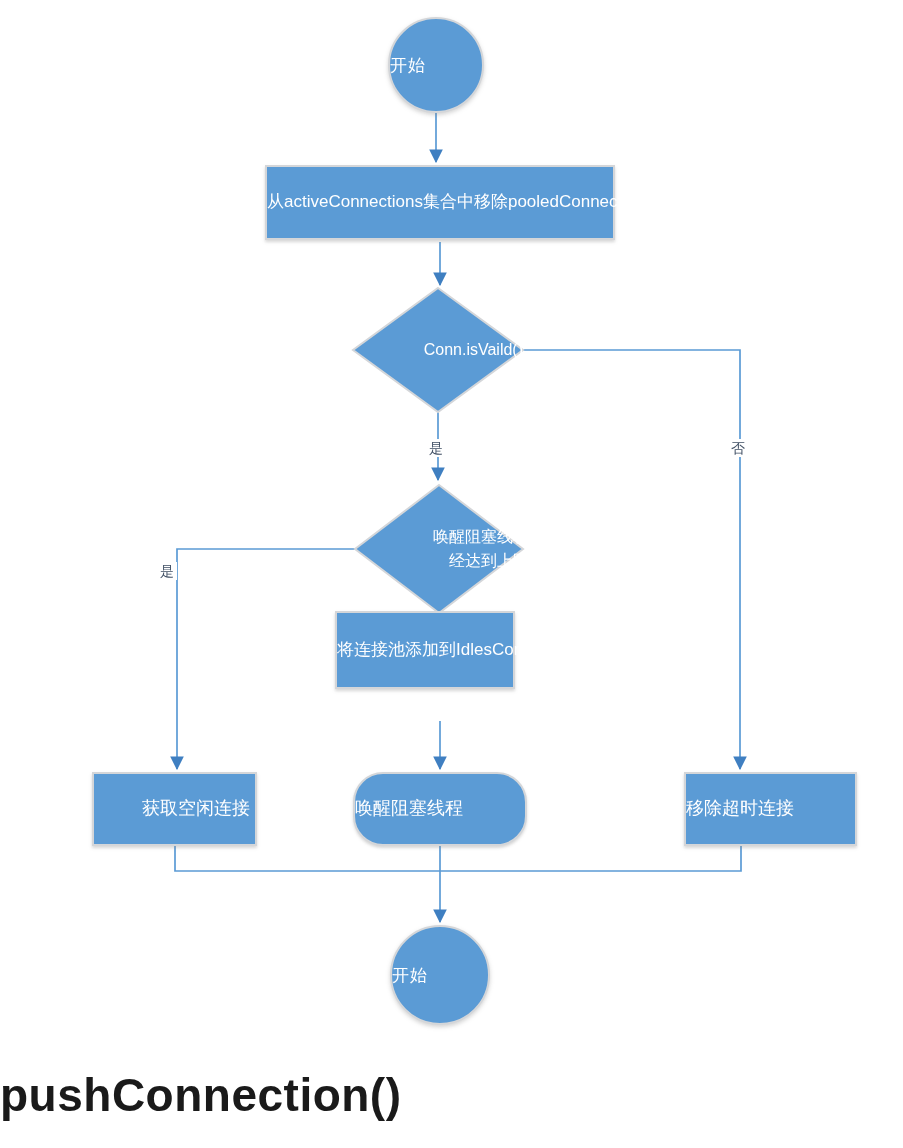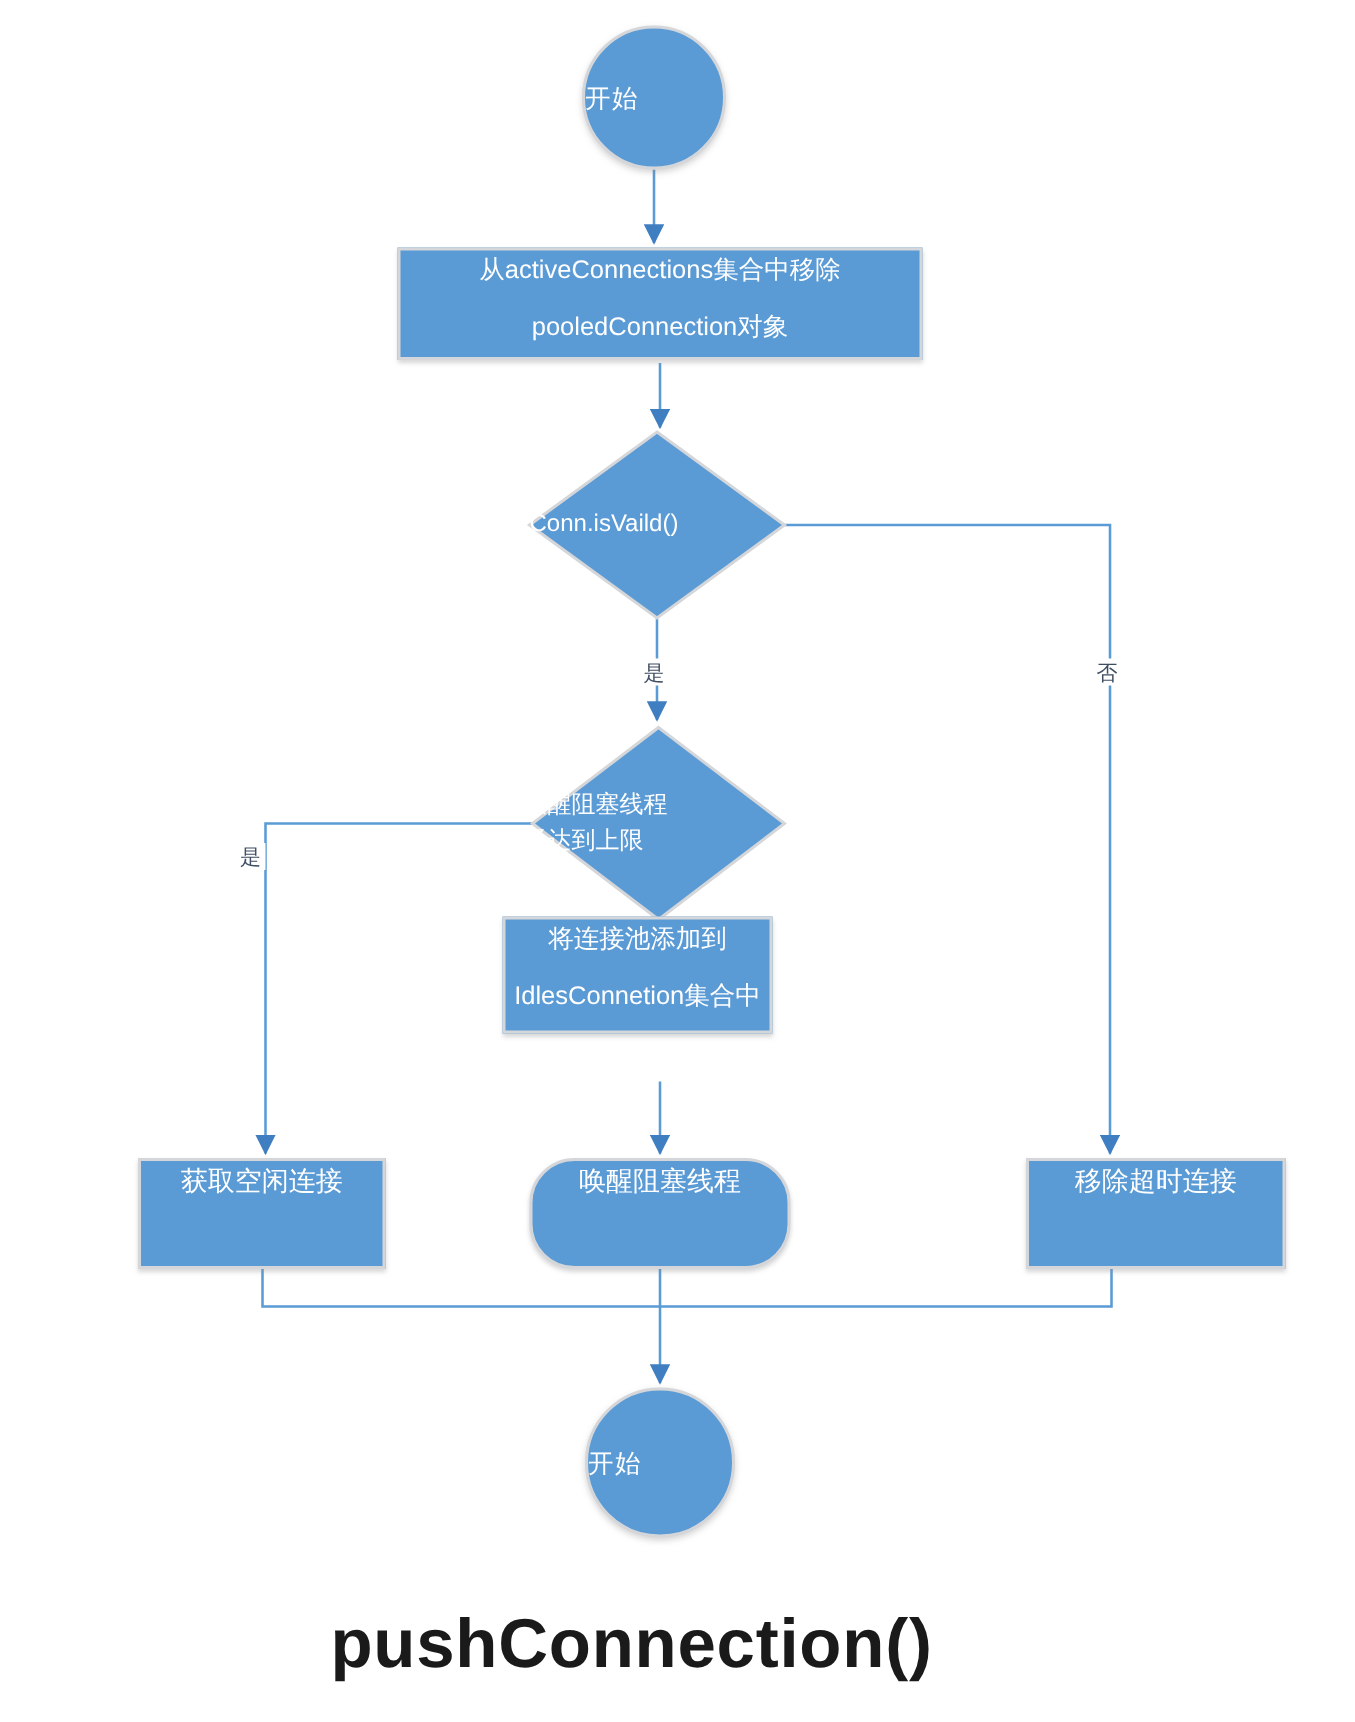--- a/index.html
+++ b/index.html
@@ -23,33 +23,33 @@
     background:var(--shape-fill,#5b9bd5);
     border:2px solid var(--shape-border,#d4d6d9);
     border-radius:50%;
     box-shadow:0 2px 4px rgba(130,130,130,0.35);
     font-size:17px;letter-spacing:1px;
   }
   .rect{
     background:var(--shape-fill,#5b9bd5);
     border:2px solid var(--shape-border,#d4d6d9);
     box-shadow:0 2px 3px rgba(140,140,140,0.35);
-    flex-direction:column;line-height:1.55;gap:12px;
+    flex-direction:row;line-height:1.55;
   }
   .rect span{display:block;white-space:nowrap;}
   .diamond-label{
-    position:absolute;display:flex;flex-direction:column;align-items:flex-start;justify-content:center;
+    position:absolute;display:flex;flex-direction:column;align-items:flex-end;justify-content:center;
     color:var(--node-text,#fff);text-align:center;line-height:1.5;pointer-events:none;
   }
   .edge-label{
     position:absolute;background:#ffffff;color:var(--edge-label-text,#3f4e63);
     font-size:14px;line-height:1;padding:2px 3px;text-align:center;
   }
   .caption{
-    position:absolute;left:0;top:1068px;width:842px;text-align:center;
+    position:absolute;left:0;top:1068px;width:842px;text-align:left;
     color:var(--caption-text,#1a1a1a);font-size:46px;font-weight:bold;letter-spacing:0.5px;
   }
   .fs17{font-size:17px;}
   .fs16{font-size:16px;}
   .fs18{font-size:18px;}
 </style>
 </head>
 <body>
 
 <div class="canvas">
@@ -90,21 +90,21 @@
   <div class="node rect fs17" style="left:265px;top:165px;width:350px;height:75px;">
     <span>从activeConnections集合中移除</span>
     <span>pooledConnection对象</span>
   </div>
 
   <div class="node rect fs17" style="left:335px;top:611px;width:180px;height:78px;">
     <span>将连接池添加到</span>
     <span>IdlesConnetion集合中</span>
   </div>
 
-  <div class="node rect fs18" style="left:92px;top:772px;width:165px;height:74px;">
+  <div class="node rect fs18" style="left:92px;top:772px;width:165px;height:74px;padding-left:48px;">
     <span>获取空闲连接</span>
   </div>
 
   <div class="node rect fs18" style="left:353px;top:772px;width:174px;height:74px;border-radius:30px;">
     <span>唤醒阻塞线程</span>
   </div>
 
   <div class="node rect fs18" style="left:684px;top:772px;width:173px;height:74px;">
     <span>移除超时连接</span>
   </div>

